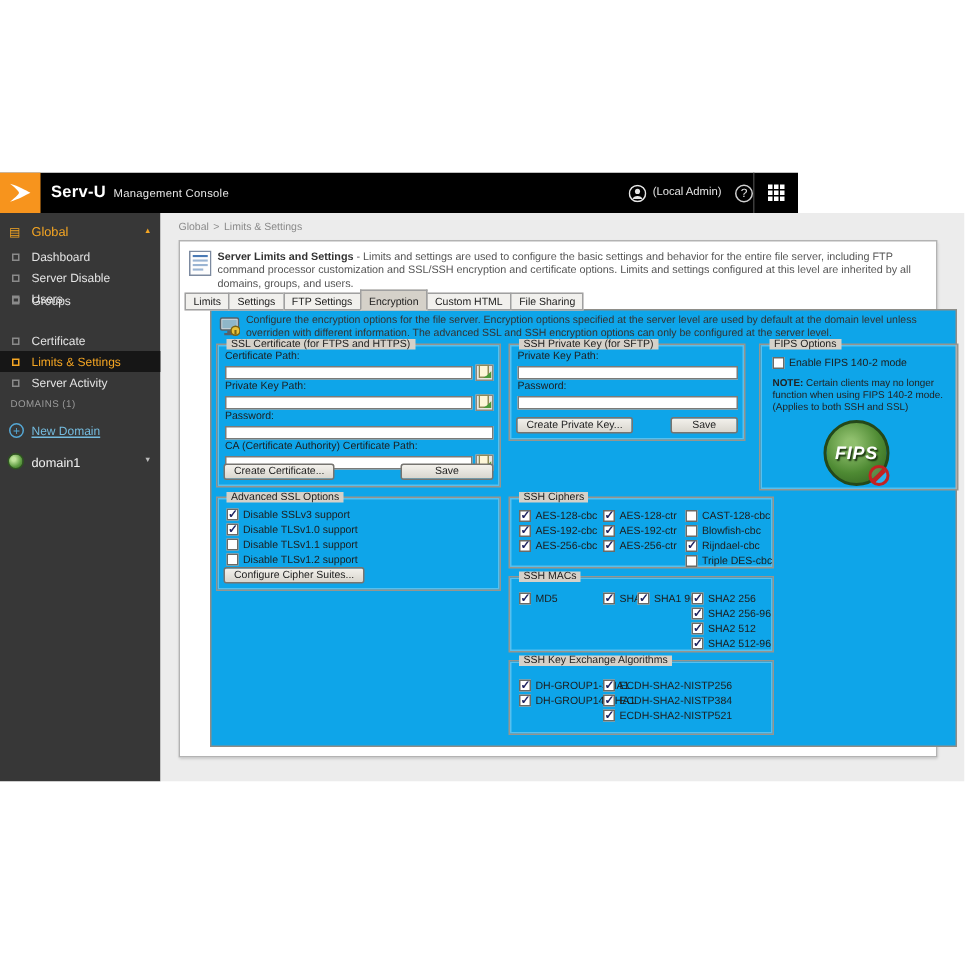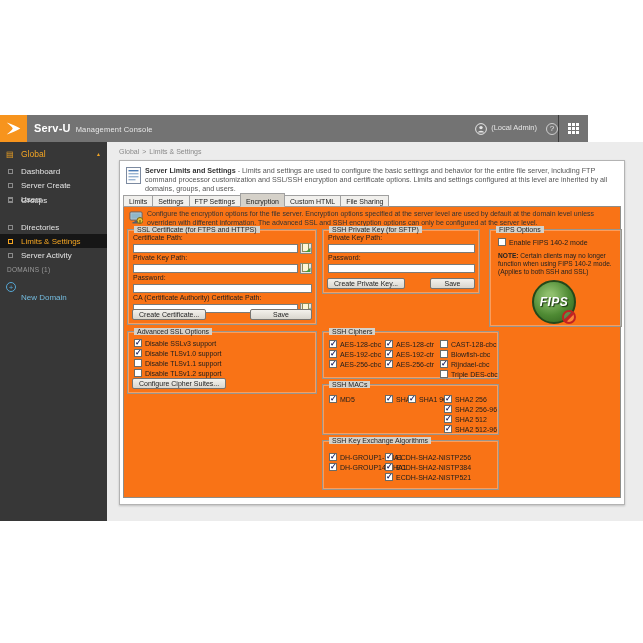--- a/index.html
+++ b/index.html
@@ -1,20 +1,20 @@
 <!DOCTYPE html>
 <html><head>
 <meta charset="utf-8">
 <style>
   * { margin:0; padding:0; box-sizing:border-box; }
   html,body { width:643px; height:643px; background:#ffffff; font-family:"Liberation Sans", sans-serif; }
   .app { position:absolute; left:0; top:115px; width:643px; height:406px; overflow:hidden; }
 
   
-  .hdr { position:absolute; left:0; top:0; width:588px; height:27px; background:#737373; }
+  .hdr { position:absolute; left:0; top:0; width:532px; height:27px; background:#000000; }
   .logo { position:absolute; left:0; top:0; width:27px; height:27px; background:#f7941d; display:flex; align-items:center; justify-content:center; }
   .hdr-title { position:absolute; left:34px; top:7px; color:#fff; font-size:11px; font-weight:bold; letter-spacing:.2px; }
   .hdr-sub { font-weight:normal; font-size:7.5px; margin-left:5px; color:#e8e8e8; }
   .hdr-right { position:absolute; right:30px; top:0; height:27px; display:flex; align-items:center; gap:9px; }
   .user-wrap { display:flex; align-items:flex-start; gap:4px; color:#e6e6e6; font-size:7.5px; }
   .help-circle { width:12px; height:12px; border:1px solid #cfcfcf; border-radius:50%; color:#e6e6e6; font-size:8px; display:flex; align-items:center; justify-content:center; }
   .grid-box { position:absolute; right:0; top:0; width:30px; height:27px; border-left:1px solid #3c3c3c; display:flex; align-items:center; justify-content:center; }
   .grid-icon { display:grid; grid-template-columns:repeat(3,3px); grid-template-rows:repeat(3,3px); gap:1px; }
   .grid-icon i { background:#fff; }
 
@@ -25,41 +25,41 @@
   .sb-global .g-label { position:absolute; left:21px; color:#f5a623; font-size:8.5px; }
   .sb-global .g-caret { position:absolute; right:6px; color:#f5a623; font-size:5px; }
   .sb-item { position:absolute; left:0; width:123px; height:14px; display:flex; align-items:center; color:#e3e3e3; font-size:8px; cursor:pointer; }
   .sb-item .dot { position:absolute; left:8px; width:5px; height:5px; border:1px solid #8a8a8a; }
   .sb-item .lbl { position:absolute; left:21px; white-space:nowrap; }
   .sb-item.active { background:#161616; color:#f5a623; }
   .sb-item.active .dot { border-color:#f5a623; }
   .sb-domains { position:absolute; left:7px; top:124px; color:#9b9b9b; font-size:6.5px; letter-spacing:.3px; }
   .sb-newdomain { position:absolute; left:0; top:139px; width:107px; height:14px; }
   .nd-plus { position:absolute; left:6px; top:1px; width:10px; height:10px; border:1px solid #55a7d4; border-radius:50%; color:#55a7d4; font-size:8px; line-height:9px; text-align:center; }
-  .nd-label { position:absolute; left:21px; top:12px; color:#74bbde; font-size:8px; }
+  .nd-label { position:absolute; left:21px; top:2px; color:#74bbde; font-size:8px;text-decoration:underline; }
   .sb-domain1 { position:absolute; left:0; top:158px; width:107px; height:16px; }
   .globe { position:absolute; left:5px; top:2px; width:11px; height:11px; border-radius:50%; background:radial-gradient(circle at 35% 35%, #bfe49a 15%, #5f9c43 60%, #3c6e2a 100%); border:1px solid #2e5420; }
   .d1-label { position:absolute; left:21px; top:3px; color:#f2f2f2; font-size:8.5px; }
   .d1-caret { position:absolute; right:6px; top:4px; color:#bbb; font-size:5px; }
 
   
   .main { position:absolute; left:107px; top:27px; width:536px; height:379px; background:#ececec; }
   .crumbs { position:absolute; left:12px; top:6px; font-size:7px; color:#8a8a8a; }
   .crumbs b { font-weight:normal; color:#8a8a8a; padding:0 3px; }
   .panel { position:absolute; left:12px; top:18px; width:506px; height:345px; background:#fff; border:1px solid #b3b3b3; box-shadow:0 1px 2px rgba(0,0,0,.2); }
 
   .pg-icon { position:absolute; left:6px; top:6px; width:15px; height:17px; }
   .pg-text { position:absolute; left:25px; top:5px; width:472px; font-size:7.2px; line-height:9px; color:#555; }
   .pg-text b { color:#333;margin-top:18px; }
 
   .tabs { position:absolute; left:3px; top:34px; height:12px; display:flex; z-index:4; }
   .tab { padding:2px 5px; font-size:7px; color:#222; background:#f1f0ed; border:1px solid #a0a0a0; margin-right:-1px; white-space:nowrap; cursor:pointer; }
   .tab.active { background:#d5d1c9; border-bottom-color:#d5d1c9; position:relative; z-index:5; margin-top:-2px; padding-top:4px; }
 
-  .tabbody { position:absolute; left:3px; top:45px; width:498px; height:292px; background:#f97316; border:1px solid #8e8d88; z-index:1; }
+  .tabbody { position:absolute; left:20px; top:45px; width:498px; height:292px; background:#0ea5e9; border:1px solid #8e8d88; z-index:1; }
 
   .info-icon { position:absolute; left:5px; top:4px; width:14px; height:13px; }
   .info-text { position:absolute; left:23px; top:3px; width:470px; font-size:7px; line-height:8.5px; color:#333; }
 
   .gb { position:absolute; border:1px solid #97958e; box-shadow:inset 0 0 0 1px rgba(255,255,255,.3); }
   .gb-title { position:absolute; left:6px; top:-4px; background:#d5d1c9; padding:0 3px; font-size:7px; color:#222; white-space:nowrap; }
 
   .g-ssl    { left:3px;  top:22px;  width:190px; height:96px; }
   .g-sshkey { left:198px; top:22px;  width:158px; height:65px; }
   .g-fips   { left:365px; top:22px;  width:133px; height:98px; }
@@ -138,47 +138,52 @@
       <span class="g-label">Global</span>
       <span class="g-caret">▲</span>
     </div>
     <div id="navItems">
         <div class="sb-item" style="top: 22px;">
           <span class="dot"></span>
           <span class="lbl">Dashboard</span>
         </div>
         <div class="sb-item" style="top: 36px;">
           <span class="dot"></span>
-          <span class="lbl">Server Create</span>
+          <span class="lbl">Server Disable</span>
         </div>
         <div class="sb-item" style="top: 50px;">
           <span class="dot"></span>
           <span class="lbl">Users</span>
         </div>
         <div class="sb-item" style="top: 51px;">
           <span class="dot"></span>
           <span class="lbl">Groups</span>
         </div>
         <div class="sb-item" style="top: 78px;">
           <span class="dot"></span>
-          <span class="lbl">Directories</span>
+          <span class="lbl">Certificate</span>
         </div>
         <div class="sb-item active" style="top: 92px;">
           <span class="dot"></span>
           <span class="lbl">Limits &amp; Settings</span>
         </div>
         <div class="sb-item" style="top: 106px;">
           <span class="dot"></span>
           <span class="lbl">Server Activity</span>
         </div>
       </div>
     <div class="sb-domains">DOMAINS (1)</div>
     <div class="sb-newdomain">
       <span class="nd-plus">+</span>
       <span class="nd-label">New Domain</span>
+    </div>
+    <div class="sb-domain1">
+      <span class="globe"></span>
+      <span class="d1-label">domain1</span>
+      <span class="d1-caret">▼</span>
     </div>
   </div>
 
   <div class="main">
     <div class="crumbs">
       <span>Global</span><b>&gt;</b><span>Limits &amp; Settings</span>
     </div>
 
     <div class="panel">
       <svg class="pg-icon" viewBox="0 0 15 17">

